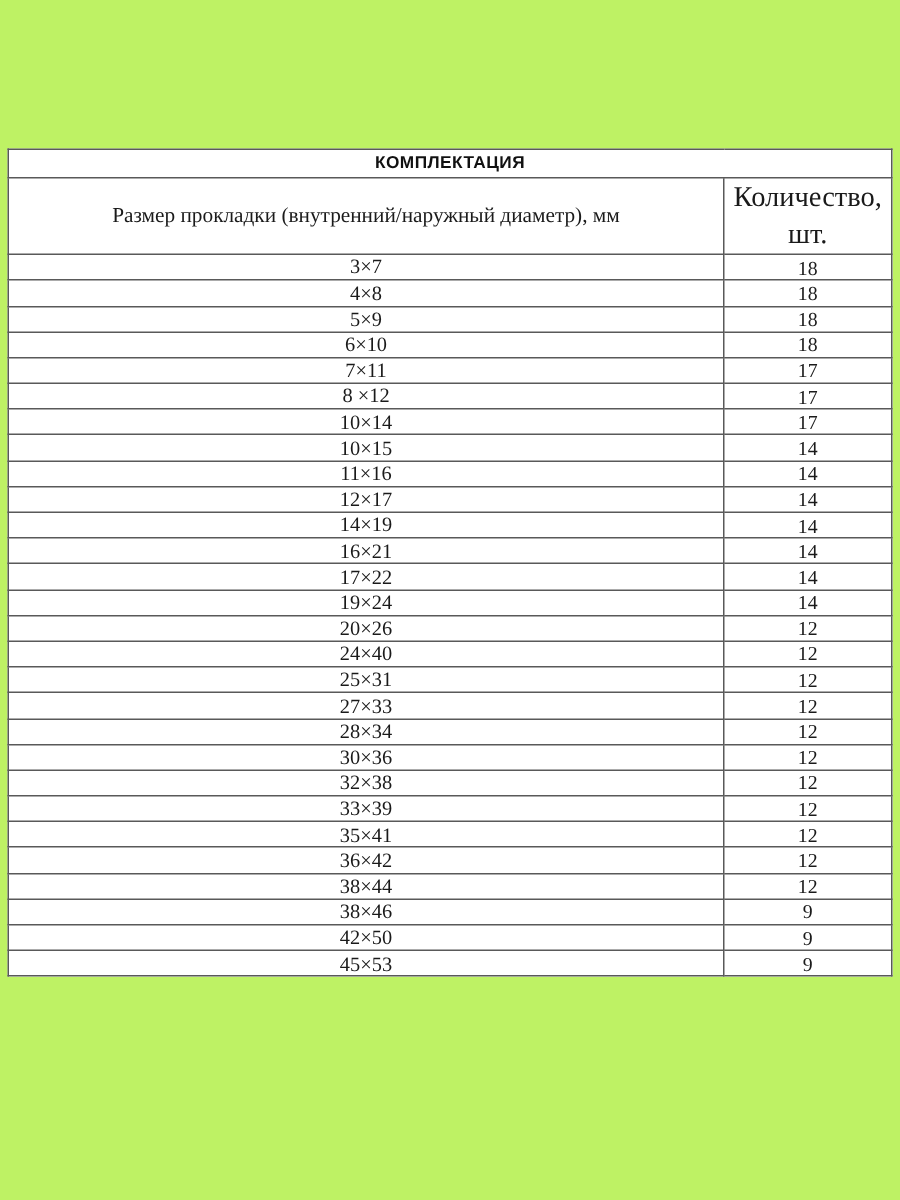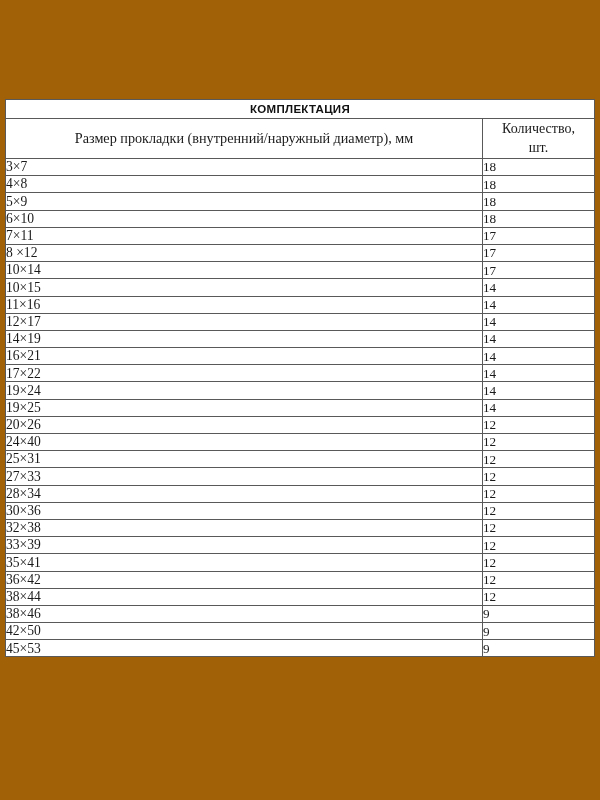--- a/index.html
+++ b/index.html
@@ -12,21 +12,21 @@
     height: 800px;
     font-family: "Liberation Serif", "DejaVu Serif", serif;
     color: #1a1a1a;
     overflow: hidden;
   }
 
   .page {
     width: 600px;
     height: 800px;
     position: relative;
-    background: #a16207;
+    background: #bef264;
   }
 
   .table-wrap {
     position: absolute;
     left: 5px;
     top: 99px;
     width: 589px;
   }
 
   table.spec {
@@ -60,34 +60,35 @@
   
   .head-cell {
     height: 39px;
     text-align: center;
     vertical-align: middle;
     font-size: 14.2px;
     line-height: 1.32;
     color: #1a1a1a;
   }
   .head-cell.qty {
-    font-size: 14px;
+    font-size: 19px;
     margin-top: 31px;
   }
 
   .squiggle {
     text-decoration-color: #2e8b57;
     text-decoration-style: solid;
     text-decoration-thickness: 1px;
     text-underline-offset: 1px;
   }
 
   
   .data-cell {
     height: 16.2px;
+    text-align: center;
     vertical-align: middle;
     font-size: 13.6px;
     line-height: 1;
     color: #1a1a1a;
     white-space: nowrap;
   }
   .data-cell.qty {
     font-size: 13.2px;
   }
 </style>
@@ -162,24 +163,20 @@
         </tr>
         <tr>
           <td class="data-cell">17×22</td>
           <td class="data-cell qty">14</td>
         </tr>
         <tr>
           <td class="data-cell">19×24</td>
           <td class="data-cell qty">14</td>
         </tr>
         <tr>
-          <td class="data-cell">19×25</td>
-          <td class="data-cell qty">14</td>
-        </tr>
-        <tr>
           <td class="data-cell">20×26</td>
           <td class="data-cell qty">12</td>
         </tr>
         <tr>
           <td class="data-cell">24×40</td>
           <td class="data-cell qty">12</td>
         </tr>
         <tr>
           <td class="data-cell">25×31</td>
           <td class="data-cell qty">12</td>

